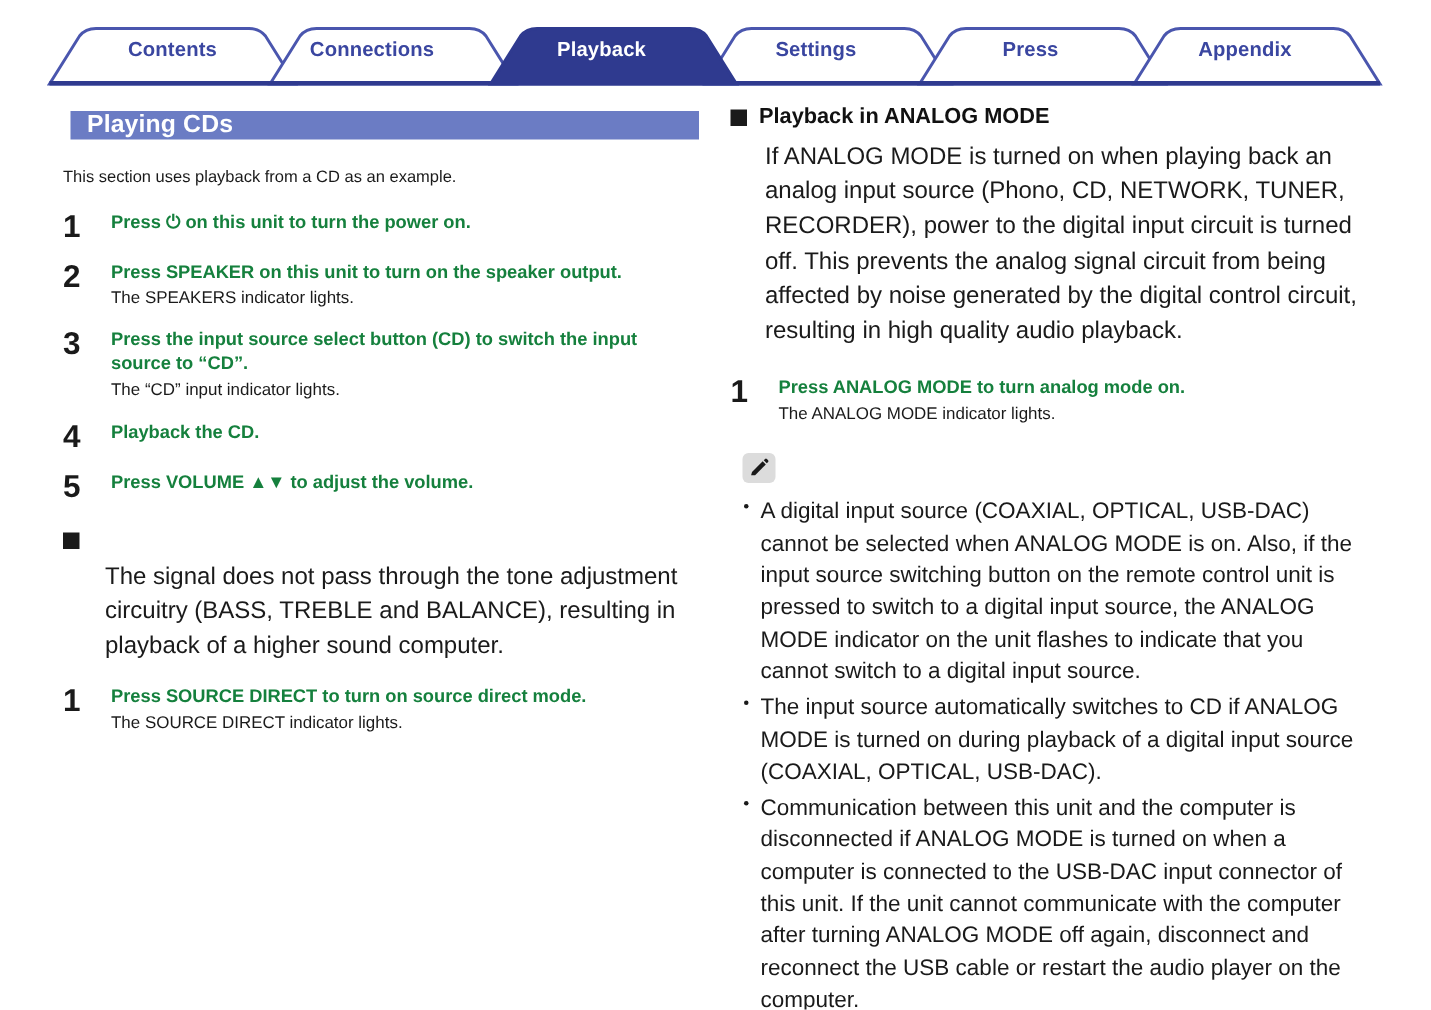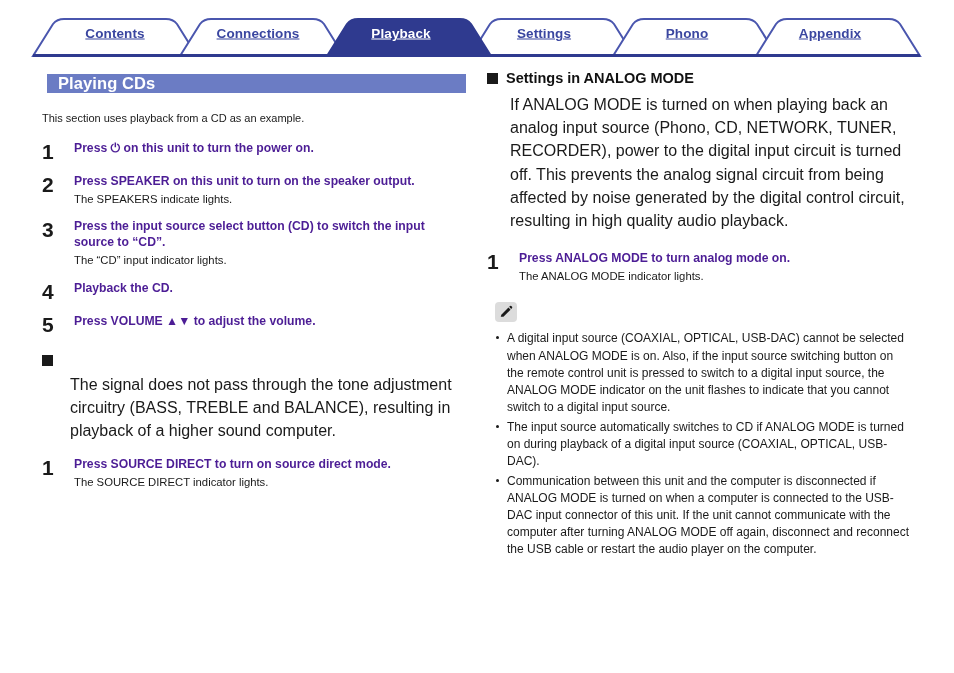--- a/index.html
+++ b/index.html
@@ -27,21 +27,20 @@
   #tabbar svg { display: block; }
   .tab-label {
     position: absolute;
     top: 33px;
     transform: translate(-50%, -50%);
     font-size: 13.5px;
     font-weight: bold;
     color: #3a46a0;
     white-space: nowrap;
     letter-spacing: 0.1px;
-    text-decoration: underline;
   }
   .tab-label.active { color: #ffffff; }
 
   
   #content {
     position: absolute;
     left: 0;
     top: 60px;
     width: 954px;
     height: 545px;
@@ -103,21 +102,21 @@
     font-weight: bold;
     line-height: 1;
     color: #1a1a1a;
     padding-top: 1px;
   }
   .step .body { flex: 1 1 auto; }
   .step .head {
     font-size: 12.2px;
     font-weight: bold;
     line-height: 1.32;
-    color: #4c1d95;
+    color: #15803d;
   }
   .step .sub {
     font-size: 11.3px;
     line-height: 1.35;
     color: #1a1a1a;
     margin-top: 3px;
   }
 
   
   .sec-head {
@@ -159,21 +158,21 @@
     margin: 18px 0 8px 8px;
   }
   .bullets {
     list-style: none;
     margin: 0;
     padding: 0 0 0 8px;
   }
   .bullets li {
     position: relative;
     padding-left: 12px;
-    font-size: 12px;
+    font-size: 15px;
     line-height: 1.42;
     color: #1a1a1a;
     margin-bottom: 3px;
   }
   .bullets li::before {
     content: "";
     position: absolute;
     left: 1px;
     top: 6px;
     width: 3px;
@@ -202,24 +201,24 @@
     <path d="M 470 56 L 490 24 Q 494 19 501 19 L 603 19 Q 610 19 614 24 L 634 56 Z" fill="#ffffff" stroke="#4a56ae" stroke-width="2"></path>
     <path d="M 613 56 L 633 24 Q 637 19 644 19 L 746 19 Q 753 19 757 24 L 777 56 Z" fill="#ffffff" stroke="#4a56ae" stroke-width="2"></path>
     <path d="M 756 56 L 776 24 Q 780 19 787 19 L 889 19 Q 896 19 900 24 L 920 56 Z" fill="#ffffff" stroke="#4a56ae" stroke-width="2"></path>
 
     <path d="M 327 56 L 347 24 Q 351 19 358 19 L 460 19 Q 467 19 471 24 L 491 56 Z" fill="#2f3a8f" stroke="#2f3a8f" stroke-width="2"></path>
 
     <rect x="33" y="54" width="887" height="3" fill="#2f3a8f"></rect>
   </svg>
 
   <div class="tab-label" style="left:115px">Contents</div>
-  <div class="tab-label" style="left:258px">Connections</div>
+  <div class="tab-label" style="left:248px">Connections</div>
   <div class="tab-label active" style="left:401px">Playback</div>
   <div class="tab-label" style="left:544px">Settings</div>
-  <div class="tab-label" style="left:687px">Phono</div>
+  <div class="tab-label" style="left:687px">Press</div>
   <div class="tab-label" style="left:830px">Appendix</div>
 </div>
 
 <div id="content">
 
   <div class="col-left">
 
     <div class="title-band">
       <div class="accent"></div>
       <div class="band-body">
@@ -233,21 +232,21 @@
       <div class="num">1</div>
       <div class="body">
         <div class="head">Press ⏻ on this unit to turn the power on.</div>
       </div>
     </div>
 
     <div class="step">
       <div class="num">2</div>
       <div class="body">
         <div class="head">Press SPEAKER on this unit to turn on the speaker output.</div>
-        <div class="sub">The SPEAKERS indicate lights.</div>
+        <div class="sub">The SPEAKERS indicator lights.</div>
       </div>
     </div>
 
     <div class="step">
       <div class="num">3</div>
       <div class="body">
         <div class="head">Press the input source select button (CD) to switch the input source to “CD”.</div>
         <div class="sub">The “CD” input indicator lights.</div>
       </div>
     </div>
@@ -279,21 +278,21 @@
         <div class="sub">The SOURCE DIRECT indicator lights.</div>
       </div>
     </div>
 
   </div>
 
   <div class="col-right">
 
     <div class="sec-head" style="margin-top:0">
       <div class="sq"></div>
-      <div class="txt">Settings in ANALOG MODE</div>
+      <div class="txt">Playback in ANALOG MODE</div>
     </div>
 
     <p class="para">If ANALOG MODE is turned on when playing back an analog input source (Phono, CD, NETWORK, TUNER, RECORDER), power to the digital input circuit is turned off. This prevents the analog signal circuit from being affected by noise generated by the digital control circuit, resulting in high quality audio playback.</p>
 
     <div class="step" style="margin-top:18px">
       <div class="num">1</div>
       <div class="body">
         <div class="head">Press ANALOG MODE to turn analog mode on.</div>
         <div class="sub">The ANALOG MODE indicator lights.</div>
       </div>

